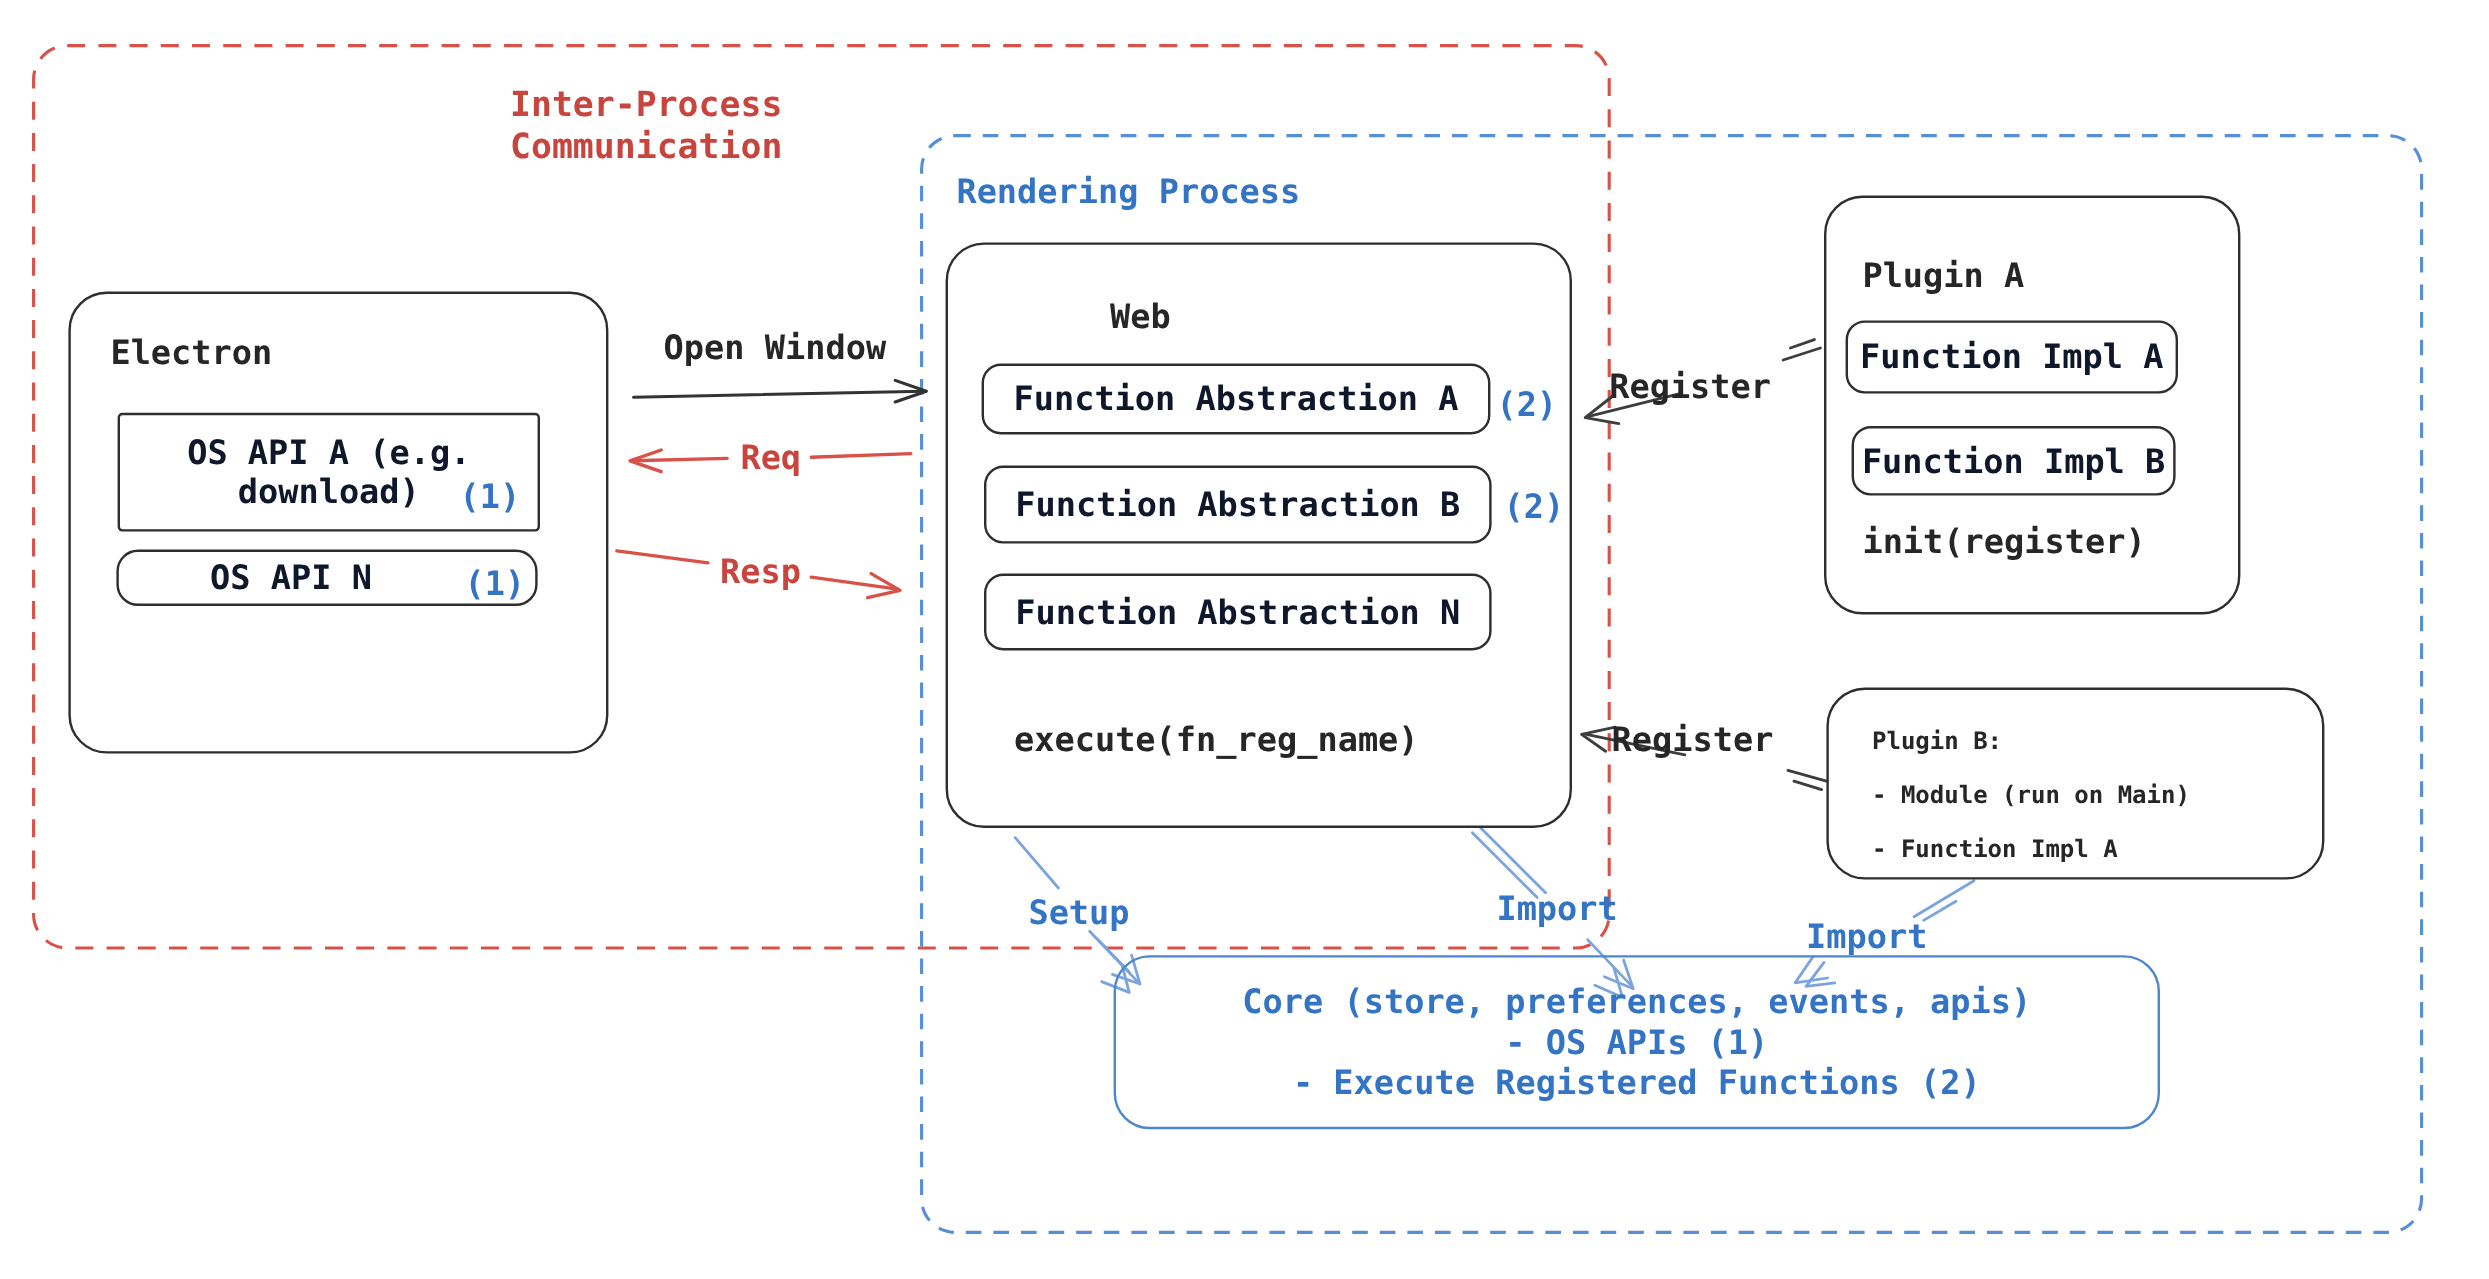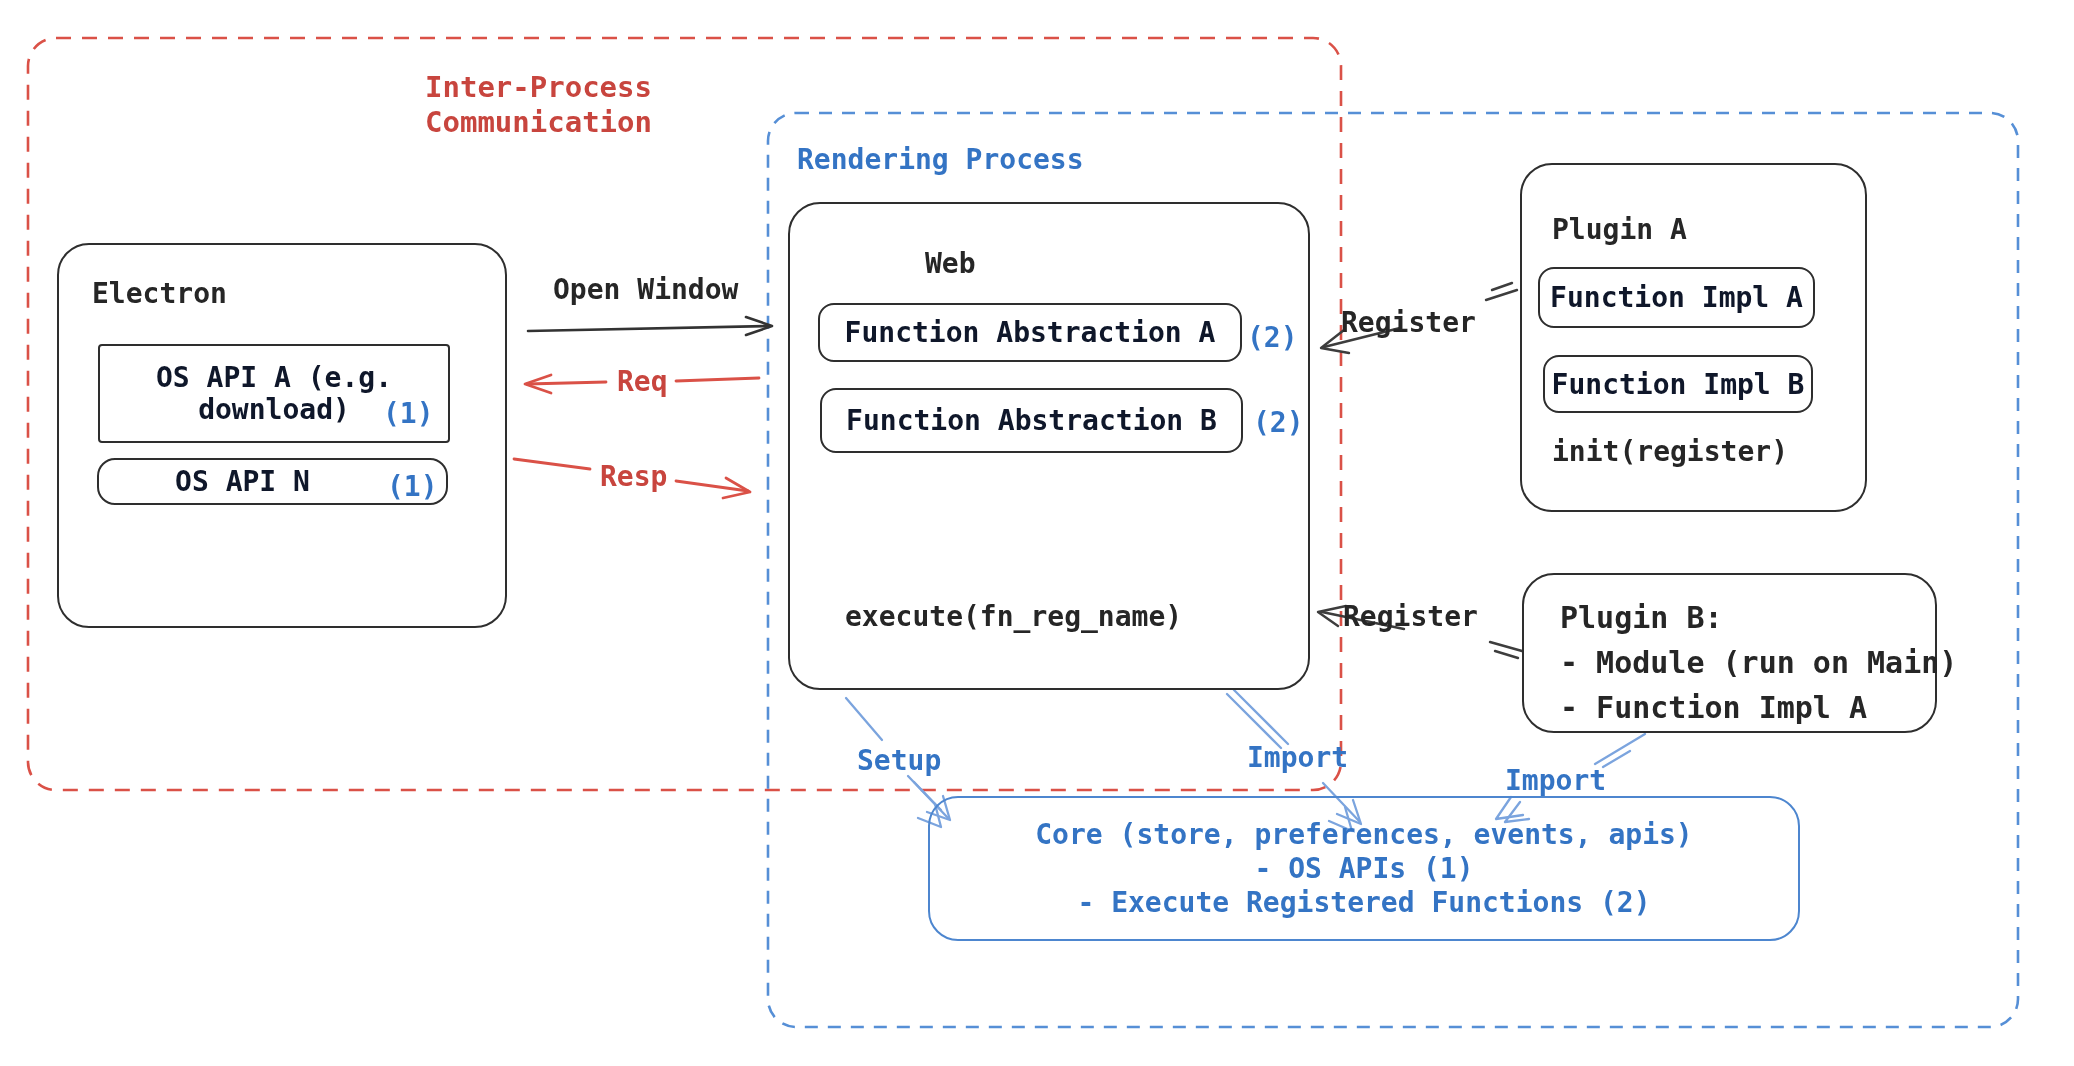--- a/index.html
+++ b/index.html
@@ -11,21 +11,21 @@
   .subbox{position:absolute;border:2.4px solid #2e2e2e;border-radius:16px;background:transparent;box-sizing:border-box;
           display:flex;align-items:center;justify-content:center;text-align:center;}
   .lbl{position:absolute;font-weight:bold;font-size:28px;color:#262626;white-space:pre;line-height:32px;}
   .lbl-red{color:var(--c-red_text,#c8453e);}
   .lbl-blue{color:var(--c-blue_text,#3474c4);}
   .badge{position:absolute;font-weight:bold;font-size:28px;color:var(--c-blue_text,#3474c4);}
   .boxtext{font-weight:bold;font-size:28px;color:#0f172a;}
   .core-box{position:absolute;border:2.6px solid var(--c-core_border,#4d86cf);border-radius:30px;box-sizing:border-box;
             display:flex;flex-direction:column;justify-content:center;align-items:center;text-align:center;}
   .core-box div{font-weight:bold;font-size:28px;line-height:34px;color:var(--c-blue_text,#3474c4);white-space:pre;}
-  .pluginb-lines div{font-weight:bold;font-size:30px;line-height:45px;color:#262626;white-space:pre;}
+  .pluginb-lines div{font-weight:bold;font-size:20px;line-height:45px;color:#262626;white-space:pre;}
 </style>
 </head>
 <body>
 
 <div id="stage">
 
   <svg id="wires" viewBox="0 0 2074 1066">
 
     <rect x="28" y="38" width="1313" height="752" rx="28" fill="none" stroke="var(--c-red_stroke,#da5147)" stroke-width="2.6" stroke-dasharray="15 11"></rect>
 
@@ -113,20 +113,23 @@
   <div class="subbox" style="left:818px;top:303px;width:424px;height:59px;">
     <div class="boxtext">Function Abstraction A</div>
   </div>
   <div class="badge" style="left:1247px;top:321px;">(2)</div>
 
   <div class="subbox" style="left:820px;top:388px;width:423px;height:65px;">
     <div class="boxtext">Function Abstraction B</div>
   </div>
   <div class="badge" style="left:1253px;top:406px;">(2)</div>
 
+  <div class="subbox" style="left:820px;top:478px;width:423px;height:64px;">
+    <div class="boxtext">Function Abstraction N</div>
+  </div>
 
   <div class="lbl" style="left:845px;top:601px;">execute(fn_reg_name)</div>
 
   <div class="lbl" style="left:1341px;top:307px;">Register</div>
   <div class="lbl" style="left:1343px;top:601px;">Register</div>
 
   <div class="box" style="left:1520px;top:163px;width:347px;height:349px;border-radius:32px;"></div>
   <div class="lbl" style="left:1552px;top:214px;">Plugin A</div>
   <div class="subbox" style="left:1538px;top:267px;width:277px;height:61px;">
     <div class="boxtext">Function Impl A</div>

